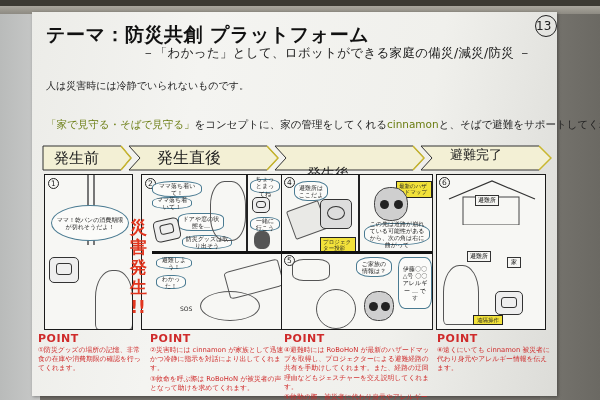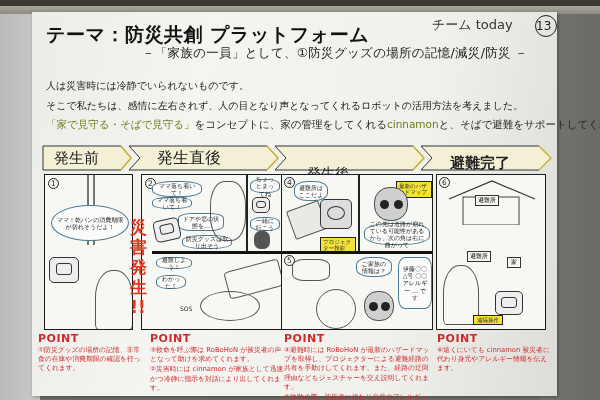--- a/index.html
+++ b/index.html
@@ -99,45 +99,43 @@
 <div class="wall-left"></div>
 <div class="wall-right"></div>
 <div class="wall-top"></div>
 <div class="rail"></div>
 
 <div class="poster">
 
   <div class="title">
     <span>テーマ：</span><span>防災共創 プラットフォーム</span>
   </div>
-  <div class="team">チーム today</div>
   <div class="badge-num">13</div>
-  <div class="subtitle">－「家族の一員」として、①防災グッズの場所の記憶/減災/防災 －</div>
+  <div class="subtitle">－「わかった」として、ロボットができる家庭の備災/減災/防災 －</div>
 
   <div class="intro intro1">人は災害時には冷静でいられないものです。</div>
-  <div class="intro intro2">そこで私たちは、感情に左右されず、人の目となり声となってくれるロボットの活用方法を考えました。</div>
   <div class="intro intro3">
     <span class="hl-green">「家で見守る・そばで見守る」</span><span>をコンセプトに、家の管理をしてくれる</span><span class="hl-green">cinnamon</span><span>と、そばで避難をサポートしてくれる</span>
   </div>
 
   <div class="arrows">
     <svg width="510" height="26" style="position:absolute;left:0;top:0">
       <polygon points="1,1 79,1 89,13 79,25 1,25" fill="#f3f0d5" stroke="#333" stroke-width="1"></polygon>
       <polygon points="87,1 225,1 236,13 225,25 87,25 98,13" fill="#f3f0d5" stroke="#333" stroke-width="1"></polygon>
       <polygon points="233,1 371,1 382,13 371,25 233,25 244,13" fill="#f3f0d5" stroke="#333" stroke-width="1"></polygon>
       <polygon points="379,1 497,1 509,13 497,25 379,25 390,13" fill="#f3f0d5" stroke="#333" stroke-width="1"></polygon>
       <polyline points="79,1 89,13 79,25" fill="none" stroke="#c9b730" stroke-width="1.5"></polyline>
       <polyline points="225,1 236,13 225,25" fill="none" stroke="#c9b730" stroke-width="1.5"></polyline>
       <polyline points="371,1 382,13 371,25" fill="none" stroke="#c9b730" stroke-width="1.5"></polyline>
       <polyline points="497,1 509,13 497,25" fill="none" stroke="#c9b730" stroke-width="1.5"></polyline>
     </svg>
     <div style="position:absolute;left:12px;top:4px;font-size:15px;color:#222">発生前</div>
     <div style="position:absolute;left:115px;top:3px;font-size:16px;color:#222">発生直後</div>
     <div style="position:absolute;left:265px;top:20px;font-size:14px;color:#222">発生後…</div>
-    <div style="position:absolute;left:408px;top:9px;font-size:15px;color:#222;font-weight:bold">避難完了</div>
+    <div style="position:absolute;left:408px;top:1px;font-size:13px;color:#222;font-weight:normal">避難完了</div>
   </div>
 
   <div class="comic p1">
     <div class="pnum" style="left:3px;top:3px">1</div>
     <div class="vline" style="left:42px;top:0;height:70px;background:#777"></div>
     <div class="vline" style="left:48px;top:0;height:70px;background:#777"></div>
     <div class="bubble" style="left:6px;top:30px;width:78px;height:36px">ママ！乾パンの消費期限が切れそうだよ！</div>
     <div class="tv" style="left:4px;top:82px;width:30px;height:26px">
         <div class="tv-screen"></div>
       </div>
@@ -219,22 +217,22 @@
       </div>
     <div class="ylabel" style="left:36px;top:140px;width:30px;text-align:center">遠隔操作</div>
   </div>
 
   <div class="points-col pc1">
     <div class="point-title">POINT</div>
     <div class="point-text">①防災グッズの場所の記憶、非常食の在庫や消費期限の確認を行ってくれます。</div>
   </div>
   <div class="points-col pc2">
     <div class="point-title">POINT</div>
+    <div class="point-text">②災害時には cinnamon が家族として迅速かつ冷静に指示を対話により出してくれます。</div>
     <div class="point-text">③救命を呼ぶ際は RoBoHoN が被災者の声となって助けを求めてくれます。</div>
-    <div class="point-text">②災害時には cinnamon が家族として迅速かつ冷静に指示を対話により出してくれます。</div>
   </div>
   <div class="points-col pc3">
     <div class="point-title">POINT</div>
     <div class="point-text">④避難時には RoBoHoN が最新のハザードマップを取得し、プロジェクターによる避難経路の共有を手助けしてくれます。また、経路の迂回理由などもジェスチャーを交え説明してくれます。</div>
     <div class="point-text">⑤救助の際、被災者に代わり身元やアレルギー情報を伝えます。</div>
   </div>
   <div class="points-col pc4">
     <div class="point-title">POINT</div>
     <div class="point-text">⑥遠くにいても cinnamon 被災者に代わり身元やアレルギー情報を伝えます。</div>
   </div>

